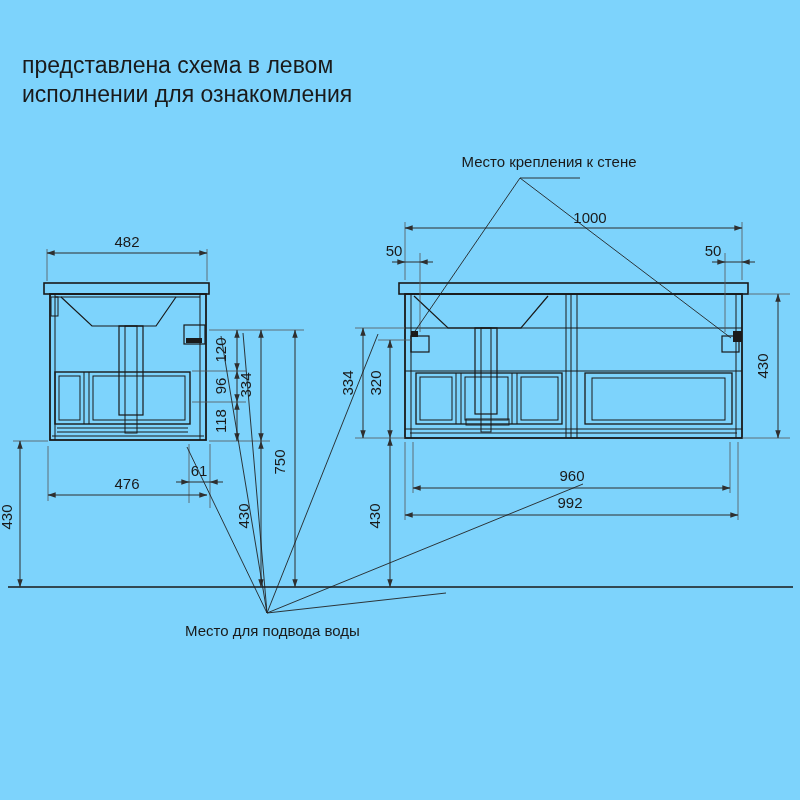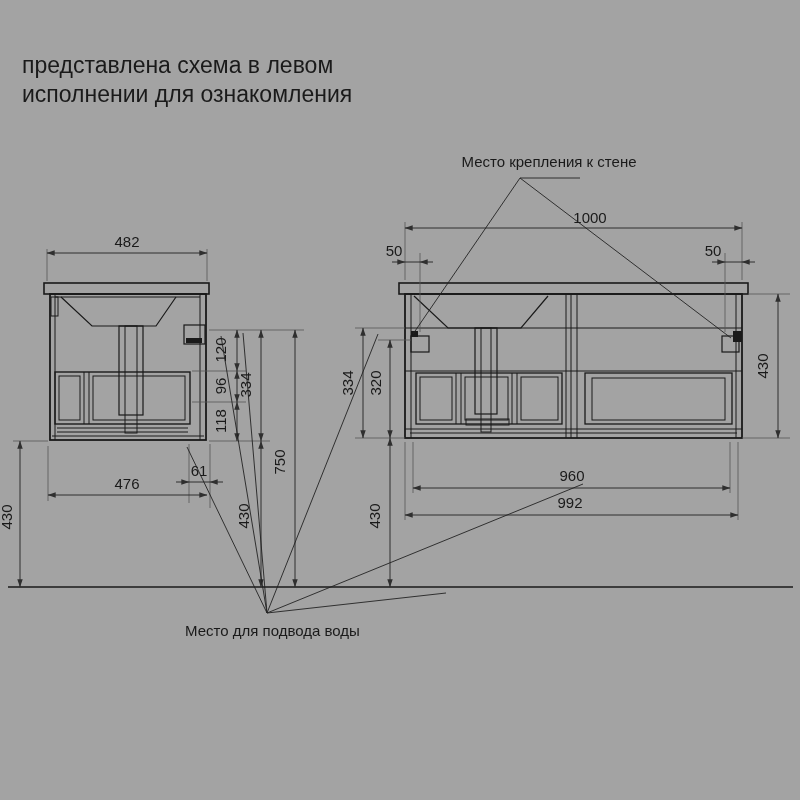--- a/index.html
+++ b/index.html
@@ -1,16 +1,16 @@
 <!DOCTYPE html>
 <html><head>
 <meta charset="utf-8">
 <style>
   html,body{margin:0;padding:0;background:#ffffff;}
-  .page{position:relative;width:800px;height:800px;background:#a3a3a3;overflow:hidden;
+  .page{position:relative;width:800px;height:800px;background:#7dd3fc;overflow:hidden;
         font-family:"Liberation Sans", sans-serif;}
   svg text{font-family:"Liberation Sans", sans-serif;fill:#1a1a1a;font-size:15px;}
   svg text.note{font-size:23px;}
   .outline{fill:none;stroke:#1a1a1a;}
   .thin{fill:none;stroke:#1a1a1a;stroke-width:1;}
   .dim{fill:none;stroke:#2f2f2f;stroke-width:1;}
   .ext{fill:none;stroke:#555;stroke-width:0.8;}
   .leader{fill:none;stroke:#222;stroke-width:0.9;}
   .darkfill{fill:#1a1a1a;stroke:none;}
 </style>

